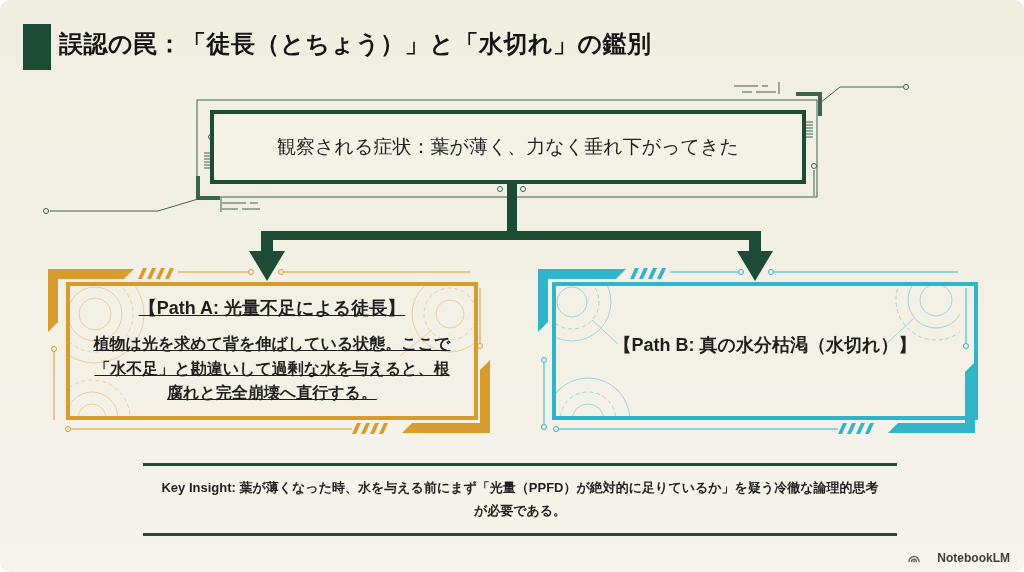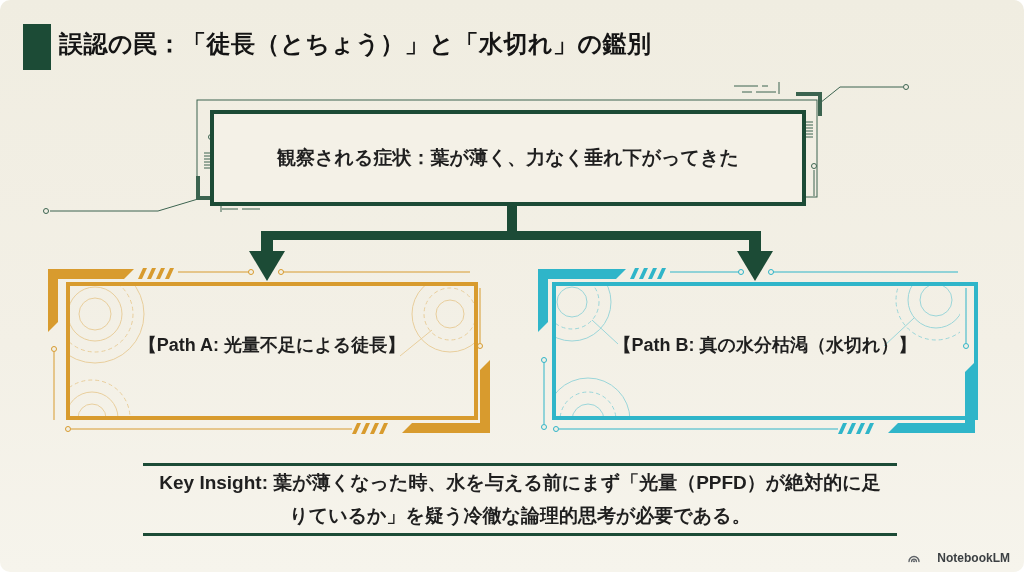--- a/index.html
+++ b/index.html
@@ -18,40 +18,40 @@
   .title-text{
     position:absolute;left:41px;top:6px;
     font-size:24px;font-weight:800;letter-spacing:.5px;color:#151515;
     white-space:nowrap;
   }
   
   .overlay{position:absolute;left:0;top:0;z-index:1;}
   
   .box{position:absolute;z-index:2;box-sizing:border-box;}
   .top-box{
-    left:210px;top:110px;width:596px;height:96px;
+    left:210px;top:110px;width:596px;height:74px;
     border:4px solid #1C4B36;background:#F4F1E7;
     display:flex;align-items:center;justify-content:center;
-    font-size:19px;font-weight:700;
+    font-size:19px;font-weight:400;
   }
   .path-box{
     top:282px;height:138px;
     border:4px solid;background:transparent;
     display:flex;flex-direction:column;align-items:center;justify-content:center;
     text-align:center;padding:8px 20px;
   }
-  .path-a{left:66px;width:412px;border-color:#D89B2E;}
+  .path-a{left:66px;width:412px;border-color:#D89B2E;text-decoration:underline;}
   .path-b{left:552px;width:426px;border-color:#2FB5C9;}
   .path-title{font-size:18px;font-weight:800;margin:0 0 12px 0;}
   .path-body{font-size:16px;font-weight:700;line-height:1.55;margin:0;}
   .key-box{
     left:143px;top:463px;width:754px;height:73px;
     border-top:3px solid #1C4B36;border-bottom:3px solid #1C4B36;
     display:flex;align-items:center;justify-content:center;
-    text-align:center;font-size:19px;font-weight:700;line-height:1.7;
+    text-align:center;font-size:13px;font-weight:700;line-height:1.7;
     padding:0 14px;
   }
   
   .footer{
     position:absolute;right:14px;bottom:7px;z-index:2;
     display:flex;align-items:center;gap:16px;
     color:#3c4043;font-size:12px;font-weight:700;
   }
 </style>
 </head>
@@ -187,20 +187,21 @@
     <div class="title-accent"></div>
     <div class="title-text">誤認の罠：「徒長（とちょう）」と「水切れ」の鑑別</div>
   </div>
 
   <div class="box top-box">
     <span>観察される症状：葉が薄く、力なく垂れ下がってきた</span>
   </div>
 
   <div class="box path-box path-a">
     <p class="path-title">【Path A: 光量不足による徒長】</p>
+    <p class="path-body">植物は光を求めて背を伸ばしている状態。ここで「水不足」と勘違いして過剰な水を与えると、根腐れと完全崩壊へ直行する。</p>
   </div>
 
   <div class="box path-box path-b">
     <p class="path-title">【Path B: 真の水分枯渇（水切れ）】</p>
   </div>
 
   <div class="box key-box">
     <span>Key Insight: 葉が薄くなった時、水を与える前にまず「光量（PPFD）が絶対的に足りているか」を疑う冷徹な論理的思考が必要である。</span>
   </div>
 

